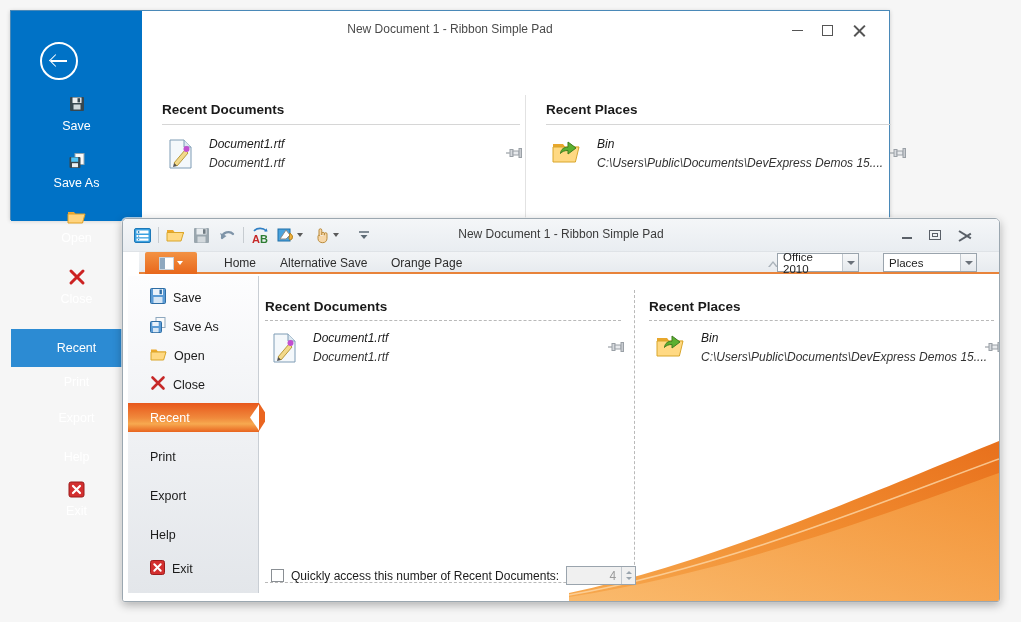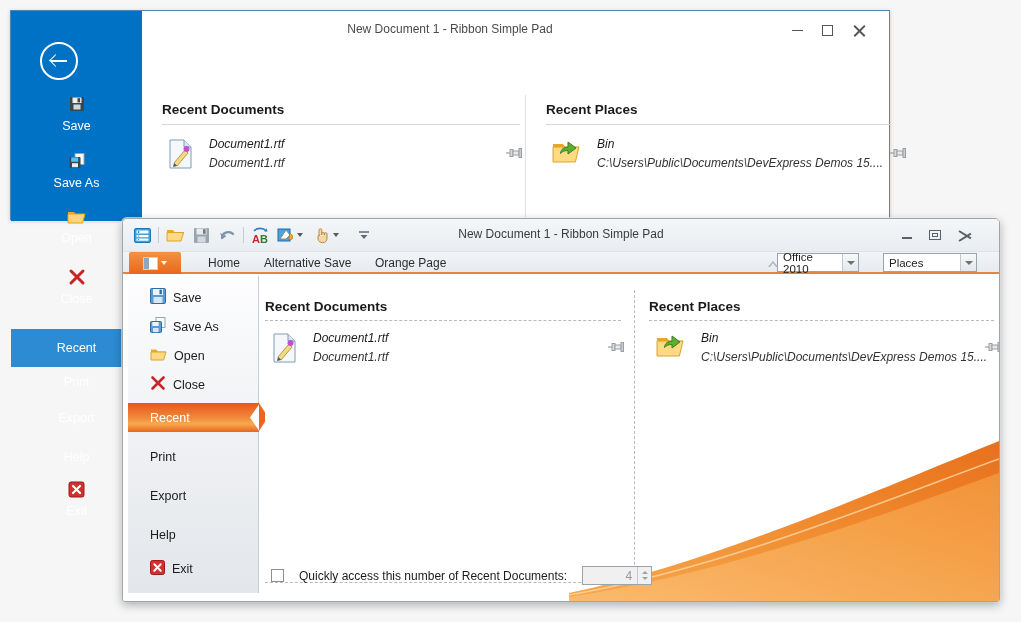--- a/index.html
+++ b/index.html
@@ -107,21 +107,21 @@
   .fgmin-glyph { width: 10px; height: 2px; background: #5a6068; margin-top: 5px; }
   .fgmax-glyph { width: 12px; height: 10px; border: 1.5px solid #5a6068; position: relative; }
   .fgmax-glyph:before { content:""; position:absolute; left:2px; top:2px; right:2px; bottom:2px; border:1px solid #5a6068; }
   .fgclose-glyph { position: relative; width: 13px; height: 12px; }
   .fgclose-glyph span { position: absolute; left: 0; width: 14px; height: 2px; background: #5a6068; }
   .fgclose-glyph span:nth-child(1) { top: 1px; transform: rotate(32deg); transform-origin: left center;}
   .fgclose-glyph span:nth-child(2) { top: 11px; transform: rotate(-32deg); transform-origin: left center;}
 
   
   #fg-tabstrip {
-    position: absolute; left: 0; top: 33px; right: 0; height: 22px;
+    position: absolute; left: 16px; top: 33px; right: 0; height: 22px;
     background: linear-gradient(to bottom, #f2f4f6 0%, #e7ebef 100%);
     border-bottom: 2px solid #e8833a;
   }
   #fg-appbtn {
     position: absolute; left: 6px; top: 0; width: 52px; height: 22px;
     background: linear-gradient(to bottom, #f39243 0%, #e8671c 100%);
     display: flex; align-items: center; justify-content: center; gap: 3px;
     border-radius: 2px 2px 0 0;
   }
   .appbtn-icon { width: 15px; height: 13px; background: #fff; border: 1px solid #c9d2db; position: relative; }
@@ -189,21 +189,21 @@
   .pin {
     position: absolute; width: 14px; height: 12px;
   }
   .pin svg { display: block; }
 
   
   #swoosh { position: absolute; right: 0; bottom: 0; width: 430px; height: 180px; pointer-events: none; }
 
   
   #fg-bottom {
-    position: absolute; left: 148px; bottom: 16px; display: flex; align-items: center; gap: 15px;
+    position: absolute; left: 148px; bottom: 16px; display: flex; align-items: center; gap: 7px;
   }
   .chk { width: 13px; height: 13px; border: 1px solid #8a8f94; background: #fff; }
   #fg-bottom .lbl { font-size: 12px; color: #1b1b1b; }
   .spin {
     width: 70px; height: 19px; border: 1px solid #9aa4ad; background: #f0f0f0;
     display: flex; align-items: center;
   }
   .spin .sv { flex: 1; text-align: right; padding-right: 5px; font-size: 12px; color: #9a9a9a; }
   .spin .sb { width: 14px; height: 17px; border-left: 1px solid #c2c8ce; background:#f0f0f0;
     display:flex;flex-direction:column;align-items:center;justify-content:center;gap:3px;}

